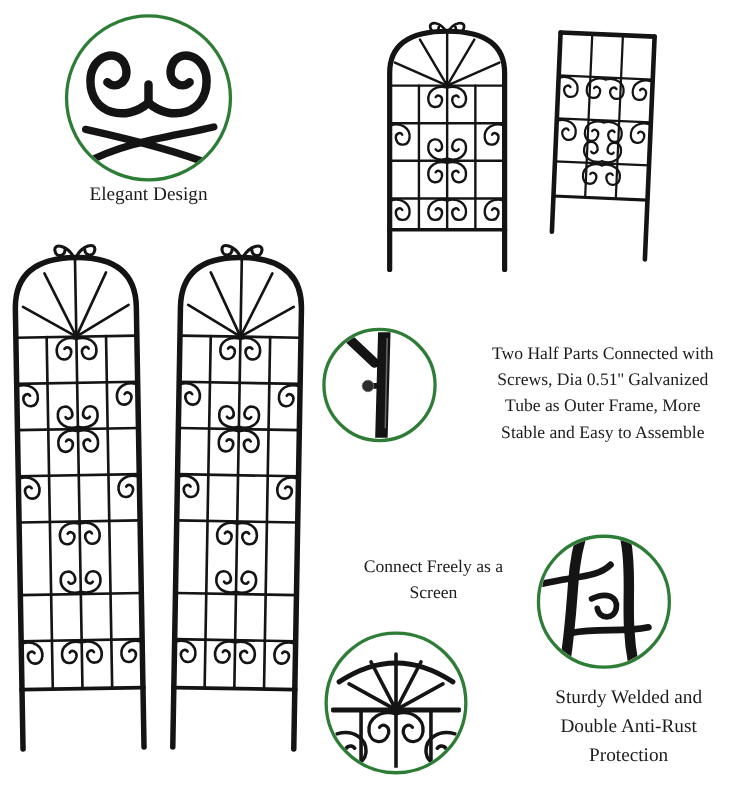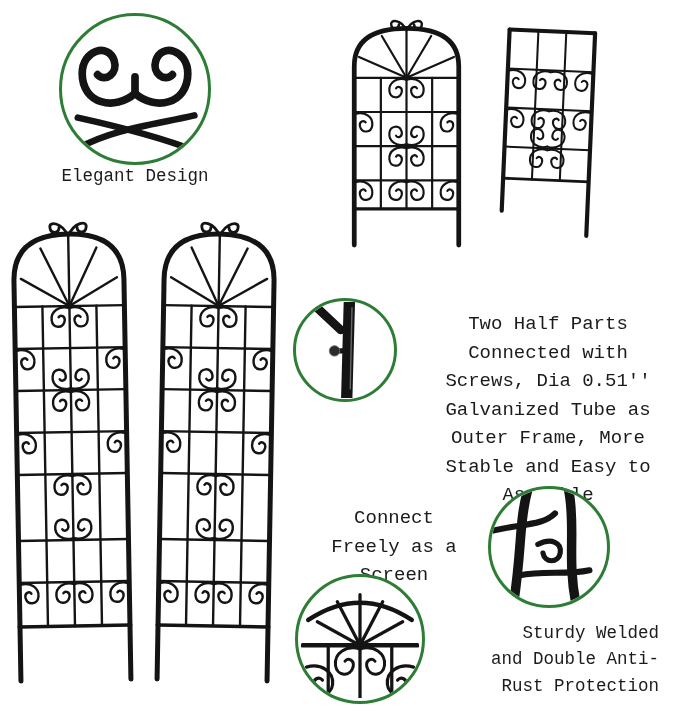--- a/index.html
+++ b/index.html
@@ -1,47 +1,47 @@
 <!DOCTYPE html>
 <html style="--accent-green: #2e7d36; --metal-black: #141414; --text: #1b1b1b; --background: #ffffff;"><head>
 <meta charset="utf-8">
 <style>
   * { margin:0; padding:0; box-sizing:border-box; }
   html,body { background:#ffffff; }
   .stage {
     position:relative;
     width:679px; height:718px;
     background:var(--background,#ffffff);
-    font-family:Liberation Mono, monospace;
+    font-family:Liberation Serif, serif;
     color:var(--text,#1b1b1b);
     overflow:hidden;
   }
   .photo { position:absolute; color:var(--metal-black,#141414); }
   .photo svg { display:block; }
   .closeup {
     position:absolute;
     border:3px solid var(--accent-green,#2e7d36);
     border-radius:50%;
     background:#ffffff;
     overflow:hidden;
     display:flex; align-items:center; justify-content:center;
     color:var(--metal-black,#141414);
   }
   .closeup svg { display:block; }
   .caption {
     position:absolute;
     text-align:center;
-    font-size:19px;
+    font-size:16px;
     line-height:1.5;
     color:var(--text,#1b1b1b);
   }
   .caption.elegant-label   { left:59px;  top:163px; width:152px; font-size:17.5px; }
   .caption.screw-text      { left:442px; top:310px; width:212px; }
   .caption.connect-text    { left:329px; top:504px; width:130px;text-align:center; }
-  .caption.sturdy-text     { left:484px; top:620px; width:175px; font-size:17.5px;text-align:right; }
+  .caption.sturdy-text     { left:484px; top:620px; width:175px; font-size:17.5px; }
 
   .closeup.elegant     { left:59px;  top:13px;  width:152px; height:152px; }
   .closeup.screw       { left:293px; top:298px; width:104px; height:104px; }
   .closeup.welded      { left:488px; top:486px; width:122px; height:122px; }
   .closeup.grid-detail { left:295px; top:574px; width:130px; height:130px; }
 
   .photo.top-right { left:332px; top:16px;  width:290px; height:240px; }
   .photo.screen    { left:4px;   top:214px; width:280px; height:480px; }
 
   .defs-holder { position:absolute; width:0; height:0; overflow:hidden; }

